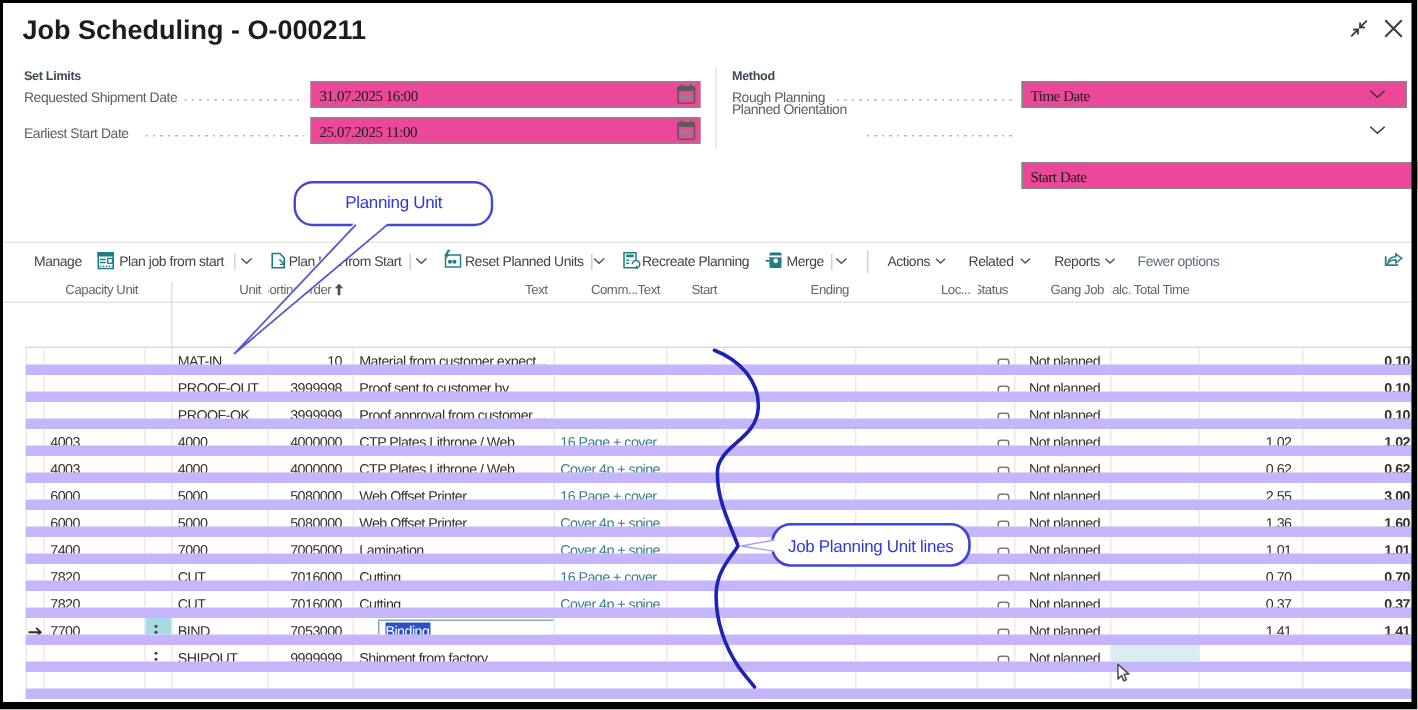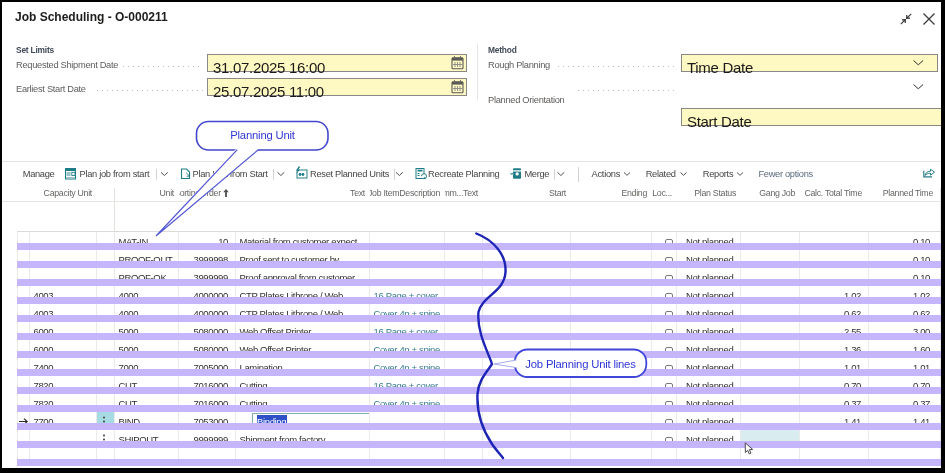--- a/index.html
+++ b/index.html
@@ -1,24 +1,24 @@
 <!DOCTYPE html>
 <html><head>
 <meta charset="utf-8">
 <style>
 * { box-sizing: border-box; margin:0; padding:0; }
 html,body { width:945px; height:473px; }
 body { position:relative; background:#fff; font-family:"Liberation Sans", sans-serif; overflow:hidden; transform:translateZ(0); }
 .frame { position:absolute; inset:0; border:solid #000; border-width:2px 4px 5px 2px; pointer-events:none; z-index:60; }
-.title { position:absolute; left:15px; top:10px; font-size:12px; font-weight:bold; color:#1d1c1b; letter-spacing:0px; }
+.title { position:absolute; left:15px; top:10px; font-size:18px; font-weight:bold; color:#1d1c1b; letter-spacing:0px; }
 
 .grp { position:absolute; font-size:8.4px; font-weight:bold; color:#404a57; letter-spacing:-0.2px; }
 .lbl { position:absolute; font-size:9.3px; color:#5f5d5b; letter-spacing:-0.3px; white-space:nowrap; }
 .leader { position:absolute; height:1.4px; background-image:repeating-linear-gradient(90deg,#bdbbb9 0 1.4px, transparent 1.4px 5px); }
-.inp { position:absolute; height:18px; border:1px solid #8a8886; background:#fef9c3; font-size:15px; letter-spacing:-0.3px; color:#1b1a19; padding:4px 6px 0 5px; }
+.inp { position:absolute; height:18px; border:1px solid #8a8886; background:#ec4899; font-size:10px; letter-spacing:-0.3px; color:#1b1a19; padding:4px 6px 0 5px;font-family:Liberation Serif, serif; }
 .divider { position:absolute; left:477px; top:44px; width:1px; height:56px; background:#e8e6e4; }
 
 .tbar { position:absolute; left:2px; top:161px; width:939px; height:41px; border-top:1px solid #e7e5e2; border-bottom:1px solid #e7e5e2; background:#fff; }
 .titem { position:absolute; top:7px; font-size:9.3px; letter-spacing:-0.3px; color:#454443; white-space:nowrap; }
 .tsep { position:absolute; top:7px; width:1px; height:11px; background:#d4d2d0; }
 .tdiv { position:absolute; top:5px; width:1px; height:15px; background:#d4d2d0; }
 .fewer { color:#5a6c7e; }
 
 .tbl { position:absolute; left:17px; top:188px; width:925px; z-index:5; }
 .hrow { display:grid; grid-template-columns:13px 67px 18px 64px 57px 134px 75px 38px 88px 81px 25px 64px 59px 69px 72px; height:44px; border-bottom:1px solid #dcdad7; }
@@ -27,21 +27,21 @@
 .hcell.pl9 { padding-left:9px; } .hcell.pl7 { padding-left:7px; }
 .hcell.hline { border-right:1px solid #e3e1de; }
 .hcell.hline2 { border-right:1px solid #e9e7e5; }
 .row { display:grid; grid-template-columns:13px 67px 18px 64px 57px 134px 75px 38px 88px 81px 25px 64px 59px 69px 72px; height:18px; border-bottom:7px solid #c4b5fd; }
 .row .cell { position:relative; border-right:1px solid #eceae8; font-size:9.5px; letter-spacing:-0.35px; color:#31302e; padding:4px 5px 0 3.5px; white-space:nowrap; overflow:hidden; line-height:11px; }
 .row .cell:first-child { border-left:1px solid #eceae8; }
 .ar { text-align:right; } .ac { text-align:center; }
 .cell.c4 { padding-right:7px; } .cell.c6 { padding-right:2px; }
 .cell.c11 { padding-left:9px; }
 .cell.c13 { padding-right:7px; }
-.cell.c14 { padding-right:10px; }
+.cell.c14 { padding-right:0;font-weight:bold; }
 .cell.noPad { padding:0 !important; }
 .row .cell.teal { color:#3a7e8c; }
 .cb { display:block; width:8px; height:8px; border:1px solid #7b7977; border-radius:2px; margin:3px 0 0 9px; }
 .hov { background:#d9ecef; } .row .cell.cyan { background:#a7dbe3; }
 .editbox { position:absolute; display:block; left:16px; top:0.5px; width:136px; height:16px; border:1px solid #83adab; background:#fff; padding:2.5px 0 0 4px; z-index:2; }
 .sel { background:#2e51c8; color:#fff; padding:1px 1px 1.5px 0; }
 svg.ovl { position:absolute; left:0; top:0; pointer-events:none; }
 </style>
 </head>
 <body>
@@ -78,21 +78,21 @@
     <path d="M913.5 60.5 l4.8 4.3 4.8 -4.3"></path>
     <path d="M913.5 84.5 l4.8 4.3 4.8 -4.3"></path>
   </g>
 </svg>
 <div class="divider"></div>
 
 <div class="grp" style="left:488px; top:45px;">Method</div>
 <div class="lbl" style="left:488px; top:59.5px;">Rough Planning</div>
 <div class="leader" style="left:558px; top:66px; width:118px;"></div>
 <div class="inp" style="left:681px; top:53.5px; width:257px;">Time Date</div>
-<div class="lbl" style="left:488px; top:95px;">Planned Orientation</div>
+<div class="lbl" style="left:488px; top:68px;">Planned Orientation</div>
 <div class="leader" style="left:578px; top:90px; width:98px;"></div>
 <div class="inp" style="left:681px; top:77.5px; width:301px;margin-top:30px;">Start Date</div>
 
 <div class="tbar">
   <span class="titem" style="left:20.7px;">Manage</span>
   <span class="titem" style="left:77.5px;">Plan job from start</span>
   <span class="tsep" style="left:154px;"></span>
   <span class="titem" style="left:190.5px;">Plan Unit from Start</span>
   <span class="tsep" style="left:271px;"></span>
   <span class="titem" style="left:308px;">Reset Planned Units</span>
@@ -163,47 +163,40 @@
       <div class="hcell ar ">
         <div>Sorting</div>
         <div>Order <svg width="6" height="8" viewBox="0 0 6 8" style="vertical-align:-0.5px">
             <path d="M3 0 L5.8 3.2 H3.9 V8 H2.1 V3.2 H0.2 Z" fill="#514f4c"></path>
           </svg></div>
       </div>
       <div class="hcell al ">
         <div>Text</div>
       </div>
       <div class="hcell al ">
-        <div>Job Item</div>
-        <div>Description</div>
-      </div>
-      <div class="hcell al ">
         <div>Comm...</div>
         <div>Text</div>
       </div>
       <div class="hcell al ">
         <div style="padding-left:8px">Start</div>
       </div>
       <div class="hcell al ">
         <div>Ending</div>
       </div>
       <div class="hcell al ">
         <div style="padding-left:1px">Loc...</div>
       </div>
       <div class="hcell al pl9">
         <div>Plan Status</div>
       </div>
       <div class="hcell al pl7">
         <div>Gang Job</div>
       </div>
       <div class="hcell ar ">
         <div>Calc. Total Time</div>
-      </div>
-      <div class="hcell ar hline2">
-        <div>Planned Time</div>
       </div>
     </div>
 <div class="row">
       <div class="cell ac c0"></div>
       <div class="cell al c1"></div>
       <div class="cell ac c2"></div>
       <div class="cell al c3">MAT-IN</div>
       <div class="cell ar c4">10</div>
       <div class="cell al c5">Material from customer expect...</div>
       <div class="cell al c6 teal">_</div>

